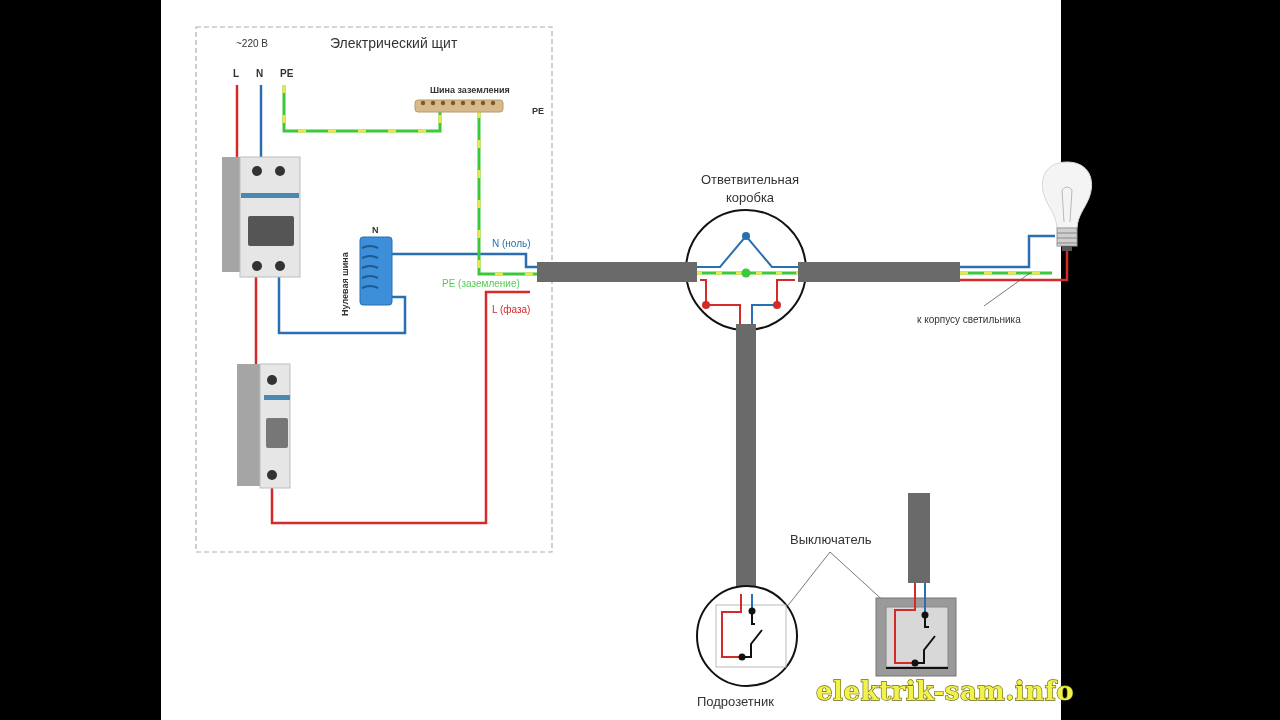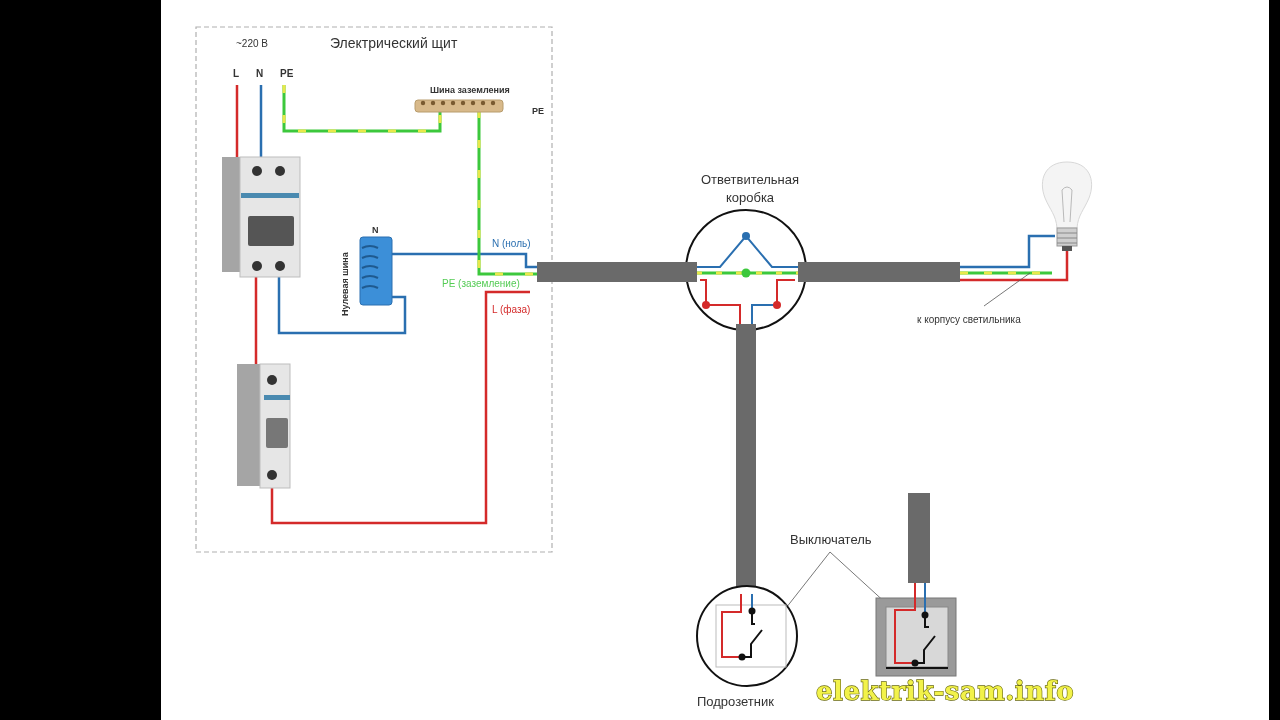--- a/index.html
+++ b/index.html
@@ -1,17 +1,17 @@
 <!DOCTYPE html>
 <html><head>
 <meta charset="utf-8">
 <style>
   html, body { margin: 0; padding: 0; background: #000; }
   body { width: 1280px; height: 720px; position: relative; overflow: hidden; font-family: "Liberation Sans", sans-serif; }
-  #canvas { position: absolute; left: 161px; top: 0; width: 1108px; height: 720px; background: #fff; }
+  #canvas { position: absolute; left: 161px; top: 0; width: 900px; height: 720px; background: #fff; }
   svg { position: absolute; left: 0; top: 0; }
   .lbl { font-family: "Liberation Sans", sans-serif; fill: #333; }
   .wm { font-family: "DejaVu Serif", serif; font-weight: bold; font-size: 26px; fill: #f2f24a; stroke: #6a6a10; stroke-width: 1.3px; paint-order: stroke; letter-spacing: 0.5px; }
 </style>
 </head>
 <body>
 
 <div id="canvas">
 <svg width="958" height="720" viewBox="161 0 958 720">
 

